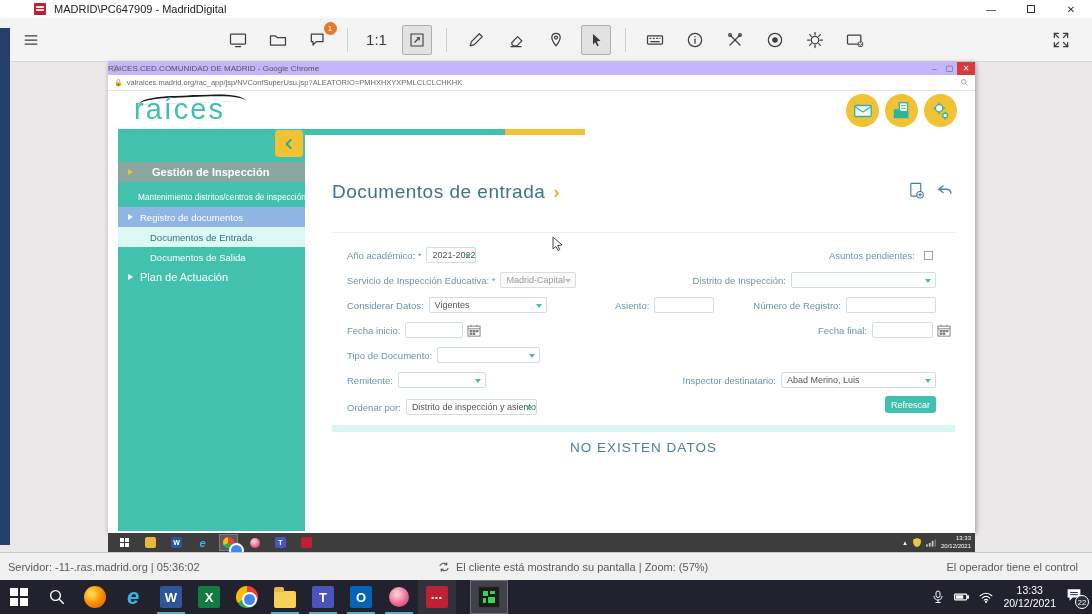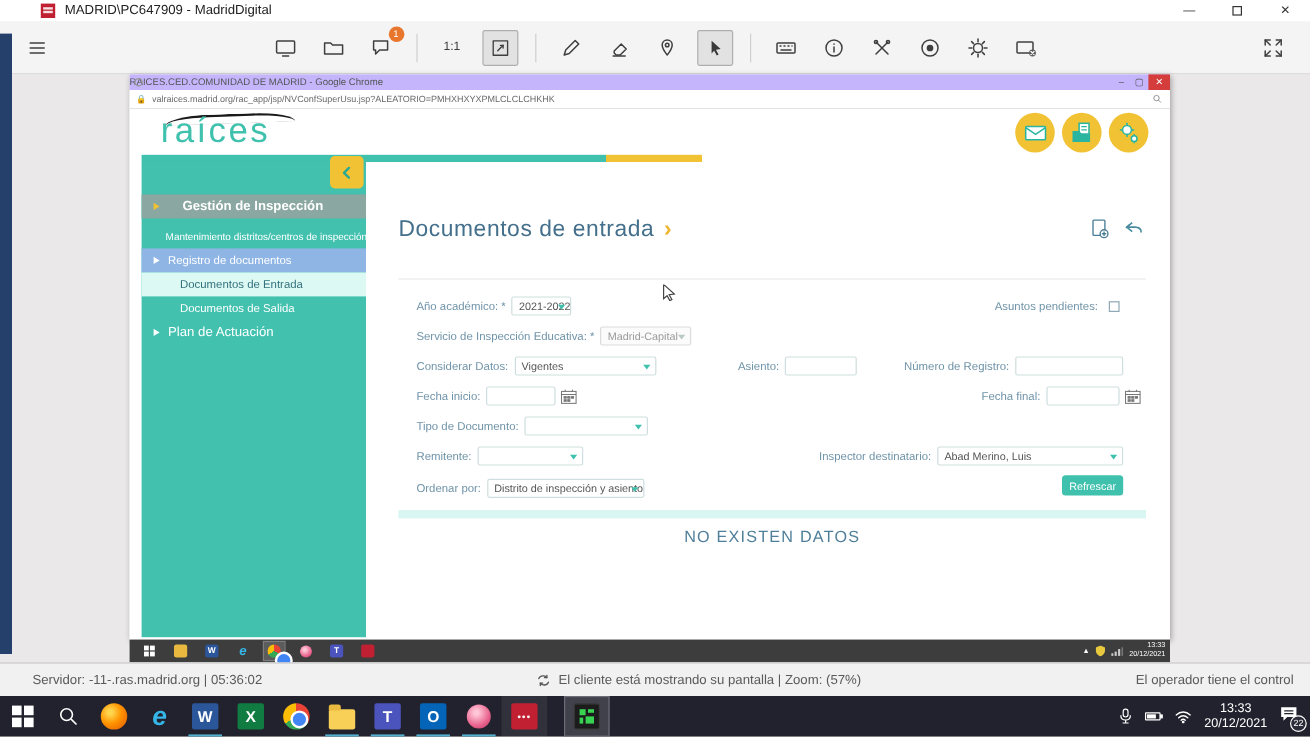--- a/index.html
+++ b/index.html
@@ -15,21 +15,21 @@
   .wc-max span { width:8px; height:8px; border:1px solid #333; display:block; }
 
   
   .toolbar { position:absolute; top:18px; left:0; right:0; height:44px; background:#f4f4f4; border-bottom:1px solid #d8d8d8; display:flex; align-items:center; }
   .tb-left { margin-left:16px; }
   .tb-center { margin:0 auto; display:flex; align-items:center; gap:10px; }
   .tb-right { margin-right:16px; }
   .tbtn { width:30px; height:30px; display:flex; align-items:center; justify-content:center; position:relative; border-radius:2px; }
   .tbtn.active { background:#e2e2e2; border:1px solid #aeaeae; }
   .tb-sep { width:1px; height:24px; background:#cfcfcf; margin:0 4px; }
-  .ratio { font-size:10px; color:#3c3c3c; padding:0 4px; }
+  .ratio { font-size:15px; color:#3c3c3c; padding:0 4px; }
   .badge { position:absolute; top:-3px; right:-4px; min-width:13px; height:13px; background:#e8762c; border-radius:50%; color:#fff; font-size:8px; display:flex; align-items:center; justify-content:center; }
   svg.ic { stroke:#3f3f3f; fill:none; stroke-width:1.5; stroke-linecap:round; stroke-linejoin:round; }
 
   
   .remote { position:absolute; top:62px; left:0; right:0; height:490px; background:#eae8e9; }
   .blue-strip { position:absolute; top:-34px; left:0; width:10px; height:517px; background:#24406b; }
 
   
   .browser { position:absolute; left:108px; top:0; width:867px; height:471px; background:#fff; box-shadow:1px 1px 5px rgba(0,0,0,.35); }
   .b-title { height:13px; background:#c4b5fd; position:relative; display:flex; align-items:center; justify-content:flex-start; font-size:8px; color:#555; }
@@ -92,21 +92,21 @@
   
   .remote-taskbar { position:absolute; left:108px; top:471px; width:867px; height:19px; background:#3d3d3d; display:flex; align-items:center; gap:9px; padding-left:8px; }
   .rt-slot { width:17px; height:15px; display:flex; align-items:center; justify-content:center; flex:none; }
   .rt-slot.active { background:#5c5c5c; outline:1px solid #7d7d7d; }
   .mini { width:11px; height:11px; border-radius:2px; display:flex; align-items:center; justify-content:center; font-size:7px; font-weight:bold; color:#fff; }
   .rt-tray { margin-left:auto; display:flex; align-items:center; gap:5px; margin-right:4px; color:#fff; }
   .rt-clock { font-size:6px; line-height:1.2; text-align:right; color:#fff; }
 
   
   .statusbar { position:absolute; top:552px; left:0; right:0; height:28px; background:#f1f1f1; border-top:1px solid #c9c9c9; display:flex; align-items:center; font-size:11px; color:#5a5a5a; }
-  .st-left { margin-left:27px; }
+  .st-left { margin-left:8px; }
   .st-center { margin:0 auto; display:flex; align-items:center; gap:6px; }
   .st-right { margin-right:14px; }
 
   
   .taskbar { position:absolute; top:580px; left:0; right:0; height:34px; background:#22222e; display:flex; align-items:center; }
   .slot { width:38px; height:34px; display:flex; align-items:center; justify-content:center; position:relative; flex:none; }
   .slot.open::after { content:""; position:absolute; bottom:0; left:5px; right:5px; height:2px; background:#53b0cf; }
   .slot.current { background:rgba(255,255,255,.14); outline:1px solid #6c6c78; outline-offset:-1px; }
   .slot.litebg { background:rgba(255,255,255,.07); }
   .sq { width:22px; height:22px; border-radius:2px; display:flex; align-items:center; justify-content:center; font-weight:bold; color:#fff; font-size:13px; }
@@ -382,20 +382,26 @@
                 <span class="lbl">Asuntos pendientes:</span>
                 <span class="chkbox"></span>
               </span>
             </div>
             <div class="frow" style="top:38px">
               <span class="lbl">Servicio de Inspección Educativa: *</span>
               <span class="sel disabled" style="width:76px">
                   <span>Madrid-Capital</span>
                   <span class="chev"></span>
                 </span>
+              <span class="rgrp">
+                <span class="lbl">Distrito de Inspección:</span>
+                <span class="sel" style="width:145px">
+                    <span class="chev"></span>
+                  </span>
+              </span>
             </div>
             <div class="frow" style="top:63px">
               <span class="lbl">Considerar Datos:</span>
               <span class="sel" style="width:118px">
                   <span>Vigentes</span>
                   <span class="chev"></span>
                 </span>
               <span class="mid">
                 <span class="lbl">Asiento:</span>
                 <span class="inp" style="width:60px"></span>

